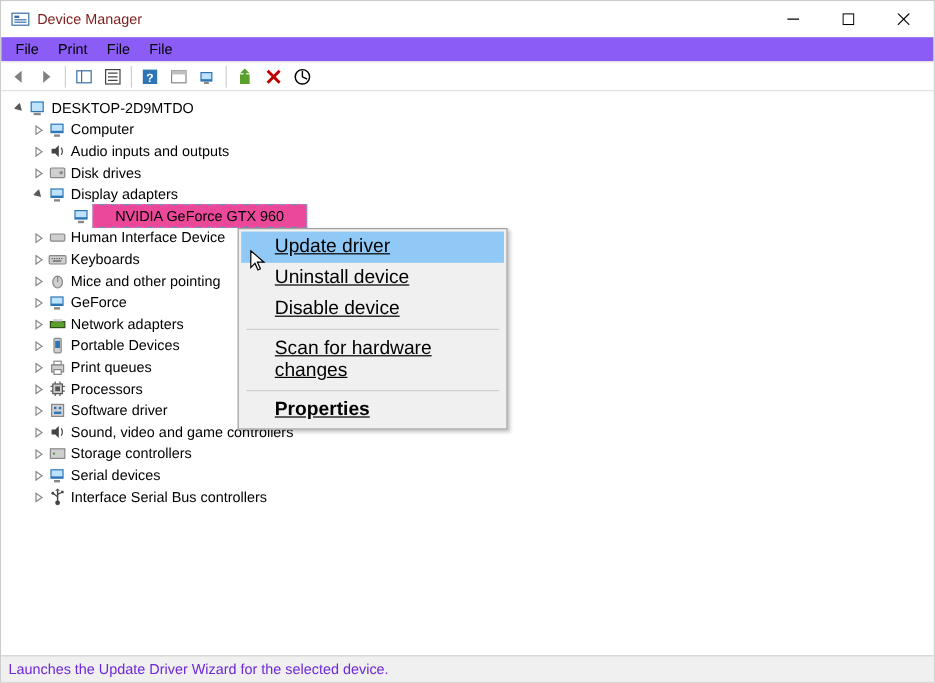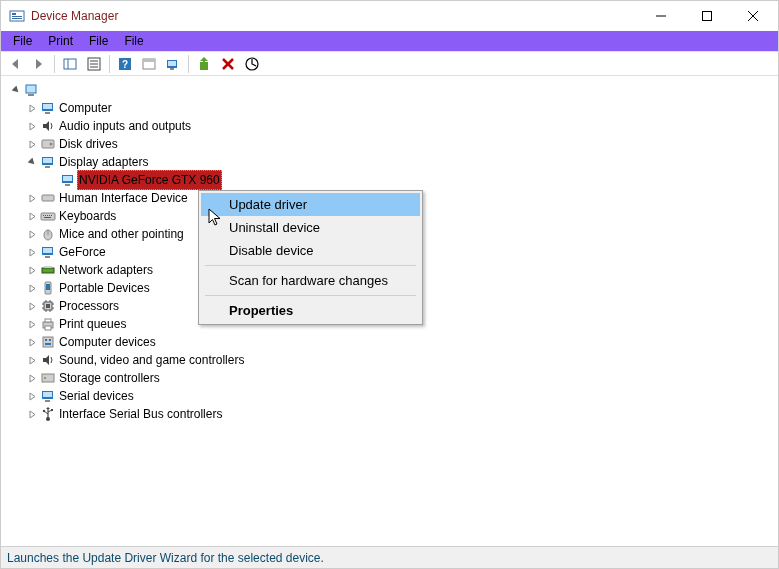--- a/index.html
+++ b/index.html
@@ -22,37 +22,37 @@
   .toolbar .tb-btn { width: 24px; height: 22px; display: flex; align-items: center; justify-content: center; border: 1px solid transparent; }
   .toolbar .divider { width: 1px; height: 18px; background: #d0d0d0; margin: 0 3px; }
 
   
   .client { position: absolute; top: 76px; left: 0; right: 0; bottom: 22px; background: #fff; overflow: hidden; padding: 4px 0 0 4px; }
   .tree { font-size: 12px; line-height: 18px; color: #000; }
   .tree-row { display: flex; align-items: center; height: 18px; white-space: nowrap; }
   .tree-row .expander { width: 14px; display: flex; align-items: center; justify-content: center; color: #6d6d6d; }
   .tree-row .node-icon { width: 18px; display: flex; align-items: center; justify-content: center; }
   .tree-row .label { padding: 0 2px; }
-  .tree-row.selected .label { background: #b91c1c; border: 1px dotted #7da2ce; padding: 0 1px; }
+  .tree-row.selected .label { background: #ec4899; border: 1px dotted #7da2ce; padding: 0 18px; }
   .indent-0 { padding-left: 4px; }
   .indent-1 { padding-left: 20px; }
   .indent-2 { padding-left: 40px; }
 
   
-  .context-menu { position: absolute; background: #f0f0f0; border: 1px solid #a0a0a0; box-shadow: 2px 2px 3px rgba(0,0,0,0.25); font-size: 13px; padding: 2px; }
+  .context-menu { position: absolute; background: #f0f0f0; border: 1px solid #a0a0a0; box-shadow: 2px 2px 3px rgba(0,0,0,0.25); font-size: 16px; padding: 2px; text-decoration: underline; }
   .context-menu .cm-item { padding: 4px 28px 4px 28px; cursor: default; }
   .context-menu .cm-item.hover { background: #90c8f6; }
   .context-menu .cm-sep { height: 1px; background: #d0d0d0; margin: 3px 4px; }
   .context-menu .cm-item.bold { font-weight: bold; }
 
   
   .cursor { position: absolute; pointer-events: none; }
 
   
-  .statusbar { position: absolute; bottom: 0; left: 0; right: 0; height: 22px; background: #f0f0f0; border-top: 1px solid #d0d0d0; display: flex; align-items: center; padding: 0 6px; font-size: 12px; color: #0c4a6e; }
+  .statusbar { position: absolute; bottom: 0; left: 0; right: 0; height: 22px; background: #f0f0f0; border-top: 1px solid #d0d0d0; display: flex; align-items: center; padding: 0 6px; font-size: 12px; color: #6d28d9; }
 </style>
 </head>
 <body>
 
 <div class="titlebar">
   <span class="app-icon">
     <svg width="16" height="16" viewBox="0 0 16 16">
       <rect x="1" y="3" width="14" height="10" fill="#fff" stroke="#3a6ea5" stroke-width="1"></rect>
       <rect x="3" y="5" width="4" height="2" fill="#3a6ea5"></rect>
       <rect x="3" y="8" width="10" height="1" fill="#3a6ea5"></rect>
@@ -162,20 +162,21 @@
           <svg width="9" height="9">
             <path d="M1 1 L7 4.5 L1 8 Z" fill="#595959" transform="rotate(45 4.5 4.5)"></path>
           </svg>
         </span>
       <span class="node-icon">
           <svg width="16" height="16">
             <rect x="2" y="3" width="10" height="8" fill="#bde3ff" stroke="#2e75b6"></rect>
             <rect x="4" y="12" width="6" height="2" fill="#888"></rect>
           </svg>
         </span>
+      <span class="label">DESKTOP-2D9MTDO</span>
     </div>
 
     <div class="tree-row indent-1">
       <span class="expander">
           <svg width="9" height="9">
             <path d="M2 1 L7 4.5 L2 8 Z" fill="none" stroke="#888"></path>
           </svg>
         </span>
       <span class="node-icon">
           <svg width="16" height="16">
@@ -332,20 +333,36 @@
             <path d="M2 1 L7 4.5 L2 8 Z" fill="none" stroke="#888"></path>
           </svg>
         </span>
       <span class="node-icon">
           <svg width="16" height="16">
             <rect x="5" y="2" width="6" height="12" rx="1" fill="#cfcfcf" stroke="#888"></rect>
             <rect x="6" y="4" width="4" height="6" fill="#2e75b6"></rect>
           </svg>
         </span>
       <span class="label">Portable Devices</span>
+    </div>
+
+    <div class="tree-row indent-1">
+      <span class="expander">
+          <svg width="9" height="9">
+            <path d="M2 1 L7 4.5 L2 8 Z" fill="none" stroke="#888"></path>
+          </svg>
+        </span>
+      <span class="node-icon">
+          <svg width="16" height="16">
+            <rect x="3" y="6" width="10" height="6" fill="#cfcfcf" stroke="#888"></rect>
+            <rect x="5" y="3" width="6" height="3" fill="#fff" stroke="#888"></rect>
+            <rect x="5" y="10" width="6" height="4" fill="#fff" stroke="#888"></rect>
+          </svg>
+        </span>
+      <span class="label">Print queues</span>
     </div>
 
     <div class="tree-row indent-1">
       <span class="expander">
           <svg width="9" height="9">
             <path d="M2 1 L7 4.5 L2 8 Z" fill="none" stroke="#888"></path>
           </svg>
         </span>
       <span class="node-icon">
           <svg width="16" height="16">
@@ -365,43 +382,27 @@
     </div>
 
     <div class="tree-row indent-1">
       <span class="expander">
           <svg width="9" height="9">
             <path d="M2 1 L7 4.5 L2 8 Z" fill="none" stroke="#888"></path>
           </svg>
         </span>
       <span class="node-icon">
           <svg width="16" height="16">
-            <rect x="3" y="6" width="10" height="6" fill="#cfcfcf" stroke="#888"></rect>
-            <rect x="5" y="3" width="6" height="3" fill="#fff" stroke="#888"></rect>
-            <rect x="5" y="10" width="6" height="4" fill="#fff" stroke="#888"></rect>
-          </svg>
-        </span>
-      <span class="label">Print queues</span>
-    </div>
-
-    <div class="tree-row indent-1">
-      <span class="expander">
-          <svg width="9" height="9">
-            <path d="M2 1 L7 4.5 L2 8 Z" fill="none" stroke="#888"></path>
-          </svg>
-        </span>
-      <span class="node-icon">
-          <svg width="16" height="16">
             <rect x="3" y="3" width="10" height="10" fill="#cfcfcf" stroke="#888"></rect>
             <rect x="5" y="5" width="2" height="2" fill="#2e75b6"></rect>
             <rect x="9" y="5" width="2" height="2" fill="#2e75b6"></rect>
             <rect x="5" y="9" width="6" height="2" fill="#2e75b6"></rect>
           </svg>
         </span>
-      <span class="label">Computer devices</span>
+      <span class="label">Software driver</span>
     </div>
 
     <div class="tree-row indent-1">
       <span class="expander">
           <svg width="9" height="9">
             <path d="M2 1 L7 4.5 L2 8 Z" fill="none" stroke="#888"></path>
           </svg>
         </span>
       <span class="node-icon">
           <svg width="16" height="16">

